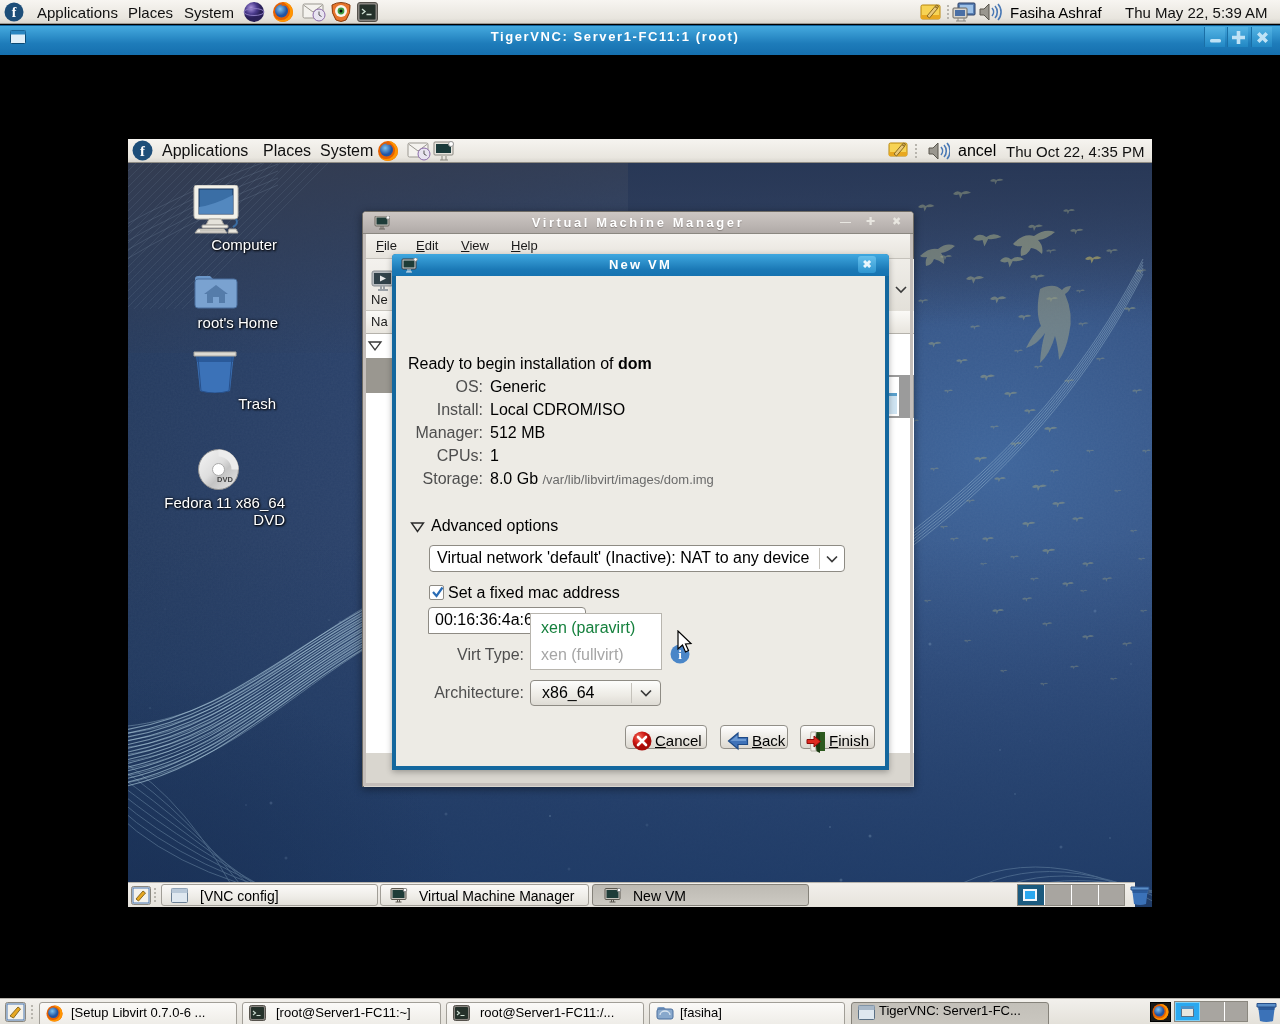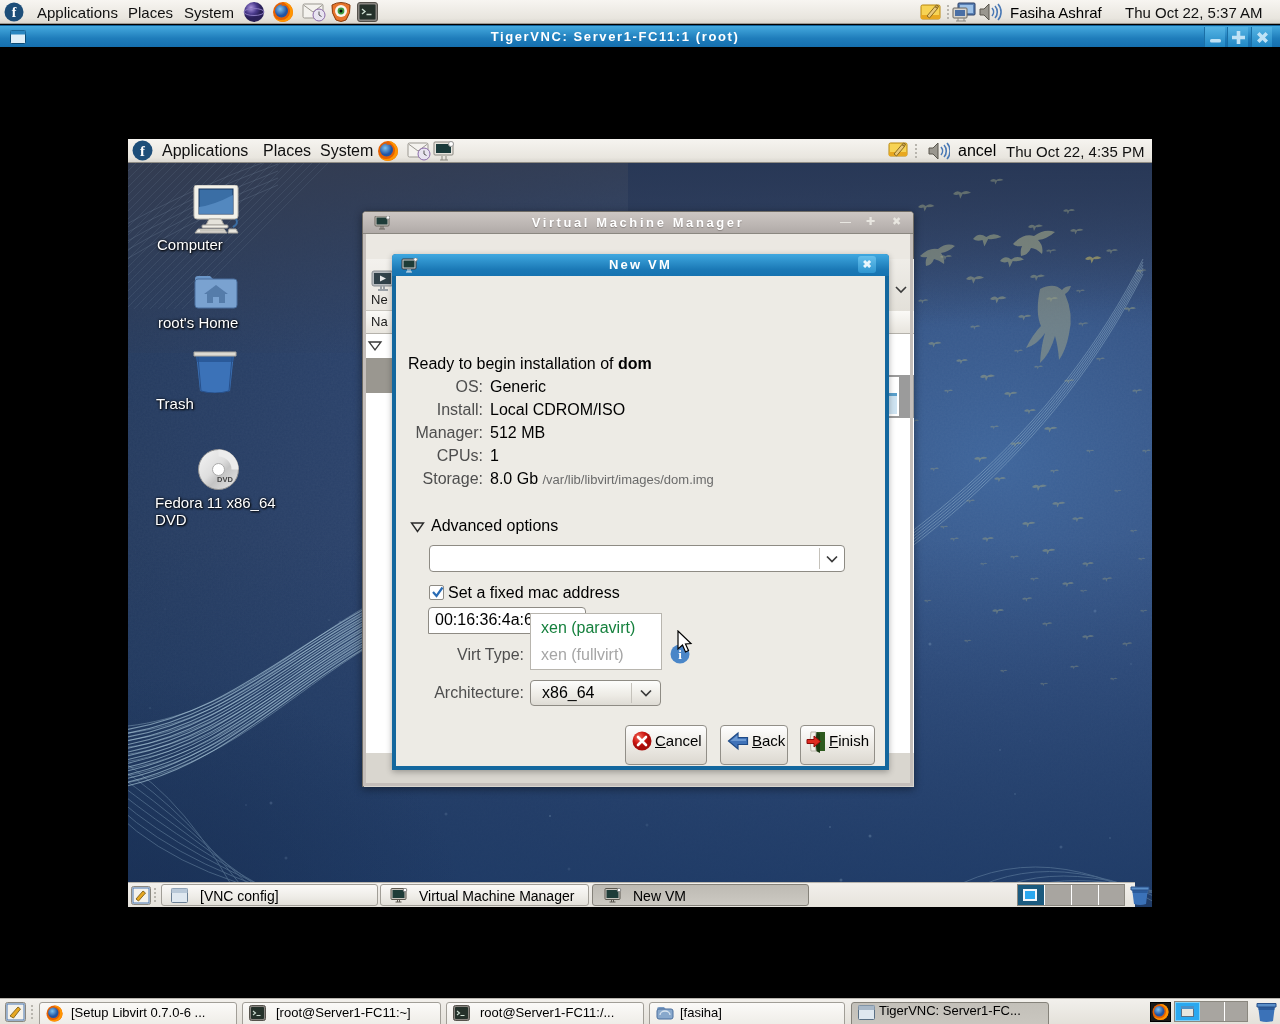--- a/index.html
+++ b/index.html
@@ -8,36 +8,36 @@
 #stage { position:relative; width:1280px; height:1024px; background:#000; }
 
 
 #opanel { left:0; top:0; width:1280px; height:24px;
   background:linear-gradient(#f7f5f1,#e8e5de 80%,#d9d6cf);
   border-bottom:1px solid #9c9992; }
 .ptext { position:absolute; top:4px; font-size:15px; color:#101010; white-space:nowrap; }
 .ptextb { position:absolute; top:4px; font-size:15px; color:#000; font-weight:normal; white-space:nowrap; }
 
 
-#vnctitle { left:0; top:25px; width:1280px; height:22px;
+#vnctitle { left:0; top:25px; width:1280px; height:30px;
   background:linear-gradient(#45aadf,#1e7cba 60%,#156fae);
   border-top:1px solid #0f5e96; }
 #vnctitle .ttl { position:absolute; width:1230px; text-align:center; top:3px; font-size:13px; font-weight:bold; color:#fff; letter-spacing:1.6px; }
 .vbtn { position:absolute; top:1px; width:21px; height:20px;
   background:linear-gradient(#55b4e4,#2187c4); border-left:1px solid #1a6fa6; color:#cfeafa; text-align:center; font-size:12px; line-height:20px; font-weight:bold;}
 
 
 #screen { left:128px; top:139px; width:1024px; height:768px; background:#2c4a74; overflow:hidden; }
 
 #ipanel { left:0; top:0; width:1024px; height:24px;
   background:linear-gradient(#f6f4f0,#e9e6df 80%,#dad7d0);
   border-bottom:1px solid #8f8c85; }
 
 
-.dlabel { position:absolute; color:#fff; font-size:15px; text-align:left; text-shadow:1px 1px 2px #000, 0 0 3px #000; }
+.dlabel { position:absolute; color:#fff; font-size:15px; text-align:right; text-shadow:1px 1px 2px #000, 0 0 3px #000; }
 
 
 #vmm { left:234px; top:72px; width:552px; height:576px; background:#ebe8e2; border:1px solid #6f6c66; border-radius:4px 4px 0 0; box-shadow:0 2px 8px rgba(0,0,0,.45); }
 #vmmtitle { position:absolute; left:0; top:0; width:100%; height:22px;
   background:linear-gradient(#cdc7c3,#bcb6b3 60%,#b0aaa7);
   border-radius:3px 3px 0 0; border-bottom:1px solid #8a8780; }
 #vmmtitle .t { position:absolute; width:100%; text-align:center; top:3px; font-size:13px; font-weight:bold; color:#fff; text-shadow:0 1px 1px #8a8480; letter-spacing:2.6px; }
 #vmmmenu { position:absolute; left:0; top:22px; width:100%; height:25px; background:linear-gradient(#f4f2ee,#e7e4dd); border-bottom:1px solid #c5c2bb; }
 #vmmmenu span { position:absolute; top:4px; font-size:13px; color:#1a1a1a; }
 u { text-decoration:underline; }
@@ -47,21 +47,21 @@
   border-left:4px solid #13679e; border-right:4px solid #13679e; border-bottom:4px solid #13679e;
   background:#edebe5; border-radius:4px 4px 0 0; box-shadow:0 2px 6px rgba(0,0,0,.3); }
 #dlgtitle { position:absolute; left:-4px; top:0; width:497px; height:22px;
   background:linear-gradient(#3fa8e0,#1b79b6 70%,#1673b0); border-radius:4px 4px 0 0; }
 #dlgtitle .t { position:absolute; width:100%; text-align:center; top:3px; font-size:13px; font-weight:bold; color:#fff; letter-spacing:2.2px; }
 #dlghead { position:absolute; left:0; top:22px; width:489px; height:61px; background:#0e6b9e; }
 #dlghead .h1 { position:absolute; left:61px; top:7px; font-size:19px; color:#fff; }
 #dlghead .h2 { position:absolute; left:61px; top:33px; font-size:14px; color:#4a90b8; }
 .lbl { position:absolute; font-size:16px; color:#4e4e4e; text-align:right; }
 .val { position:absolute; font-size:16px; color:#000; }
-.gtkbtn { position:absolute; height:40px; background:linear-gradient(#fefefe,#efede8 45%,#dcd8d0); border:1px solid #928f88; border-radius:4px; }
+.gtkbtn { position:absolute; height:24px; background:linear-gradient(#fefefe,#efede8 45%,#dcd8d0); border:1px solid #928f88; border-radius:4px; }
 .gtkbtn .bt { position:absolute; font-size:15px; color:#000; }
 
 
 #itask { left:0; top:743px; width:1007px; height:25px; background:linear-gradient(#f2f0ec,#e6e3dc); border-top:1px solid #b8b5ae; }
 .taskbtn { position:absolute; top:1px; height:22px; background:linear-gradient(#fbfaf8,#eeece7 60%,#e2dfd8); border:1px solid #a19e97; border-radius:3px; font-size:14px; color:#000; }
 .taskbtn.pressed { background:linear-gradient(#bdbab3,#ccc9c2); border-color:#85827a; }
 
 
 #otask { left:0; top:998px; width:1280px; height:26px; background:linear-gradient(#f2f0ec,#e4e1da); border-top:1px solid #b8b5ae; }
 .otbtn { position:absolute; top:3px; height:39px; background:linear-gradient(#fbfaf8,#eeece7 60%,#e2dfd8); border:1px solid #a19e97; border-radius:3px; font-size:13px; color:#000; }
@@ -131,21 +131,21 @@
       <rect x="8" y="3" width="13" height="8" fill="#9ec2e8"></rect>
       <rect x="1" y="6" width="14" height="10" rx="1" fill="#d8d5ce" stroke="#6a675f"></rect>
       <rect x="3" y="8" width="10" height="6" fill="#4a6fa5"></rect>
       <path d="M4 19 h10 M6 16 v3 M12 16 v3" stroke="#8a8780"></path>
     </svg>
     <svg class="abs" style="left:979px;top:3px" width="23" height="18">
       <path d="M1 6 h4 l5 -5 v16 l-5 -5 h-4 z" fill="#9a978f" stroke="#5a574f"></path>
       <path d="M13 5 a 6 6 0 0 1 0 8 M16 3 a 9 9 0 0 1 0 12 M19 1 a 12 12 0 0 1 0 16" stroke="#4a79b5" fill="none" stroke-width="1.6"></path>
     </svg>
     <span class="ptextb" style="left:1010px">Fasiha Ashraf</span>
-    <span class="ptext" style="left:1125px">Thu Oct 22,  5:37 AM</span>
+    <span class="ptext" style="left:1125px">Thu May 22,  5:39 AM</span>
   </div>
 
   <div class="abs" id="vnctitle">
     <svg class="abs" style="left:10px;top:4px" width="16" height="14">
       <rect x="0.5" y="0.5" width="15" height="13" rx="1" fill="#dfeff8" stroke="#0a4a74"></rect>
       <rect x="0.5" y="0.5" width="15" height="4" fill="#2a86c0"></rect>
     </svg>
     <span class="ttl">TigerVNC: Server1-FC11:1 (root)</span>
     <span class="vbtn" style="left:1204px"><svg width="21" height="20">
           <rect x="5" y="12" width="11" height="3.5" rx="1.5" fill="#bfe2f5"></rect>
@@ -516,20 +516,26 @@
           <rect x="1" y="0" width="14" height="10" rx="1" fill="#c8c5be" stroke="#6a675f"></rect>
           <rect x="2.5" y="1.5" width="11" height="7" fill="#1e3c38"></rect>
           <circle cx="14" cy="1.5" r="1.8" fill="#fff" stroke="#888"></circle>
           <path d="M5 13 h6 M7 10 v3 M9 10 v3" stroke="#6a675f"></path>
         </svg>
         <span class="t">Virtual Machine Manager</span>
         <span class="abs" style="left:477px;top:3px;color:#f4f2ee;font-size:11px">—</span>
         <span class="abs" style="left:503px;top:3px;color:#e8e6e0;font-size:11px">✚</span>
         <span class="abs" style="left:529px;top:3px;color:#e8e6e0;font-size:11px">✖</span>
       </div>
+      <div id="vmmmenu">
+        <span style="left:13px"><u>F</u>ile</span>
+        <span style="left:53px"><u>E</u>dit</span>
+        <span style="left:98px"><u>V</u>iew</span>
+        <span style="left:148px"><u>H</u>elp</span>
+      </div>
 
       <div class="abs" style="left:1px;top:47px;width:550px;height:52px;background:linear-gradient(#f3f1ed,#e9e6e0);border-bottom:1px solid #c8c5be"></div>
       <svg class="abs" style="left:8px;top:58px" width="24" height="22">
         <rect x="1" y="1" width="21" height="15" rx="2" fill="#b6babe" stroke="#8a8e92"></rect>
         <rect x="3" y="3" width="17" height="11" fill="#32424a"></rect>
         <path d="M9 5.5 l6 3 l-6 3z" fill="#e8e8e8"></path>
         <path d="M7 20 h10 M10 16 v4 M13 16 v4" stroke="#9aa0a6" stroke-width="2"></path>
       </svg>
       <span class="abs" style="left:8px;top:80px;font-size:13px;color:#1a1a1a">Ne</span>
 
@@ -579,20 +585,21 @@
       <span class="lbl" style="left:0;top:193px;width:87px">CPUs:</span>
         <span class="val" style="left:94px;top:193px">1</span>
       <span class="lbl" style="left:0;top:216px;width:87px">Storage:</span>
         <span class="val" style="left:94px;top:216px">8.0 Gb <span style="font-size:13px;color:#6a6a6a">/var/lib/libvirt/images/dom.img</span></span>
       <svg class="abs" style="left:14px;top:267px" width="15" height="12">
           <path d="M1.5 2 h12 l-6 8.5z" fill="none" stroke="#2a2a2a" stroke-width="1.4"></path>
         </svg>
       <div class="abs" style="left:35px;top:263px;font-size:16px;color:#000">Advanced options</div>
 
       <div class="abs" style="left:33px;top:291px;width:416px;height:27px;background:#fff;border:1px solid #8e8b84;border-radius:4px">
+        <span class="abs" style="left:7px;top:3px;font-size:16px;color:#000;white-space:nowrap">Virtual network 'default' (Inactive): NAT to any device</span>
         <div class="abs" style="right:24px;top:2px;width:1px;height:21px;background:#c5c2bb"></div>
         <svg class="abs" style="right:5px;top:9px" width="14" height="9">
             <path d="M2 1.5 l5 5 l5 -5" fill="none" stroke="#3a3a3a" stroke-width="1.7"></path>
           </svg>
       </div>
 
       <div class="abs" style="left:33px;top:331px;width:15px;height:15px;background:#fff;border:1px solid #8e8b84;border-radius:2px">
         <svg class="abs" style="left:1px;top:0px" width="13" height="13">
             <path d="M2 6 l3.5 4 l6 -8.5" fill="none" stroke="#2a6cb5" stroke-width="2.2"></path>
           </svg>

